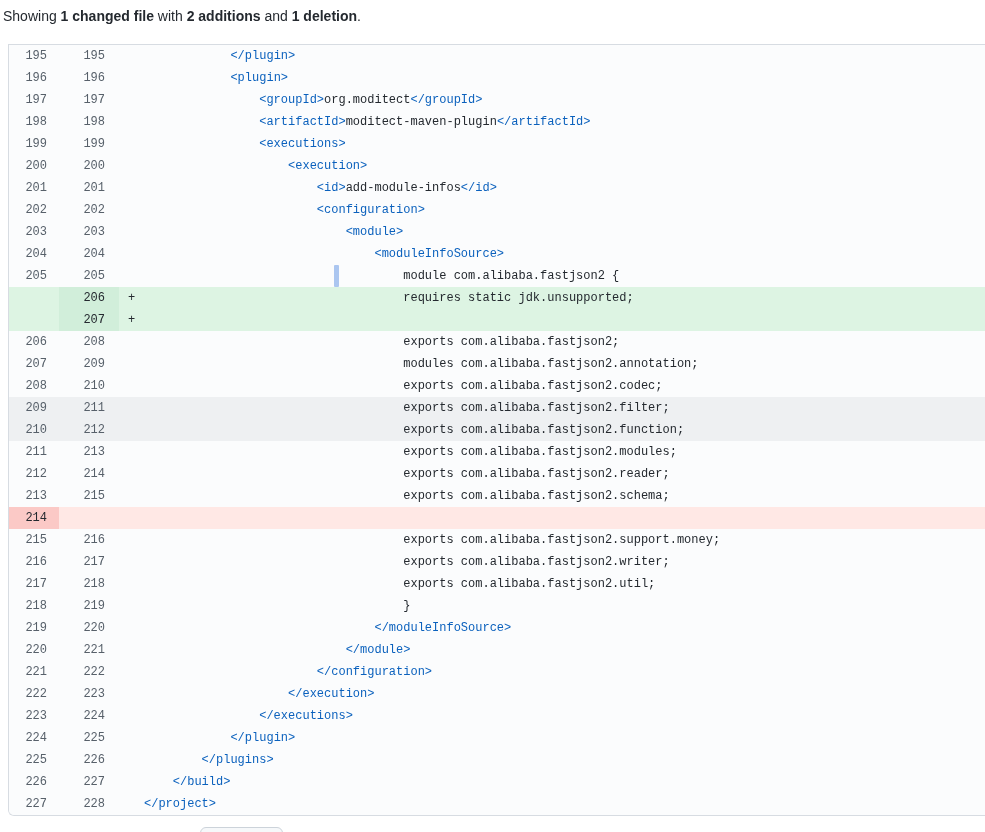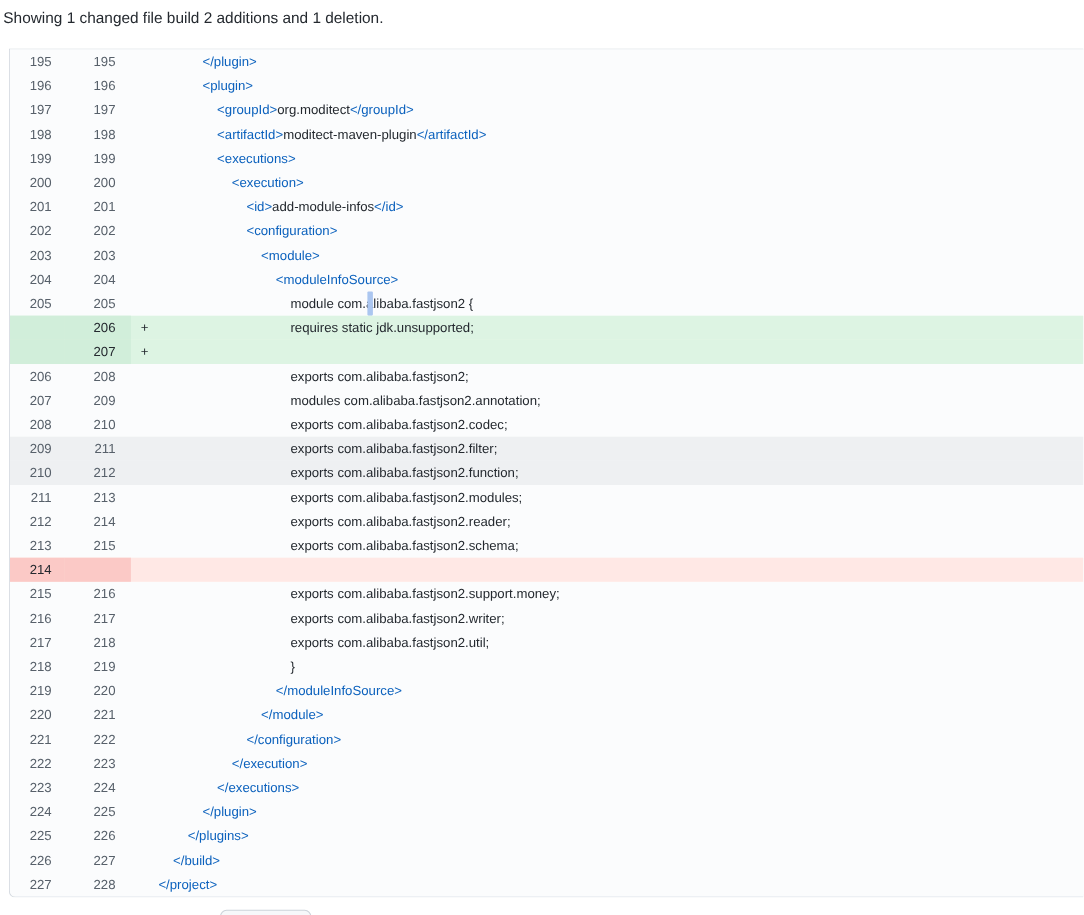--- a/index.html
+++ b/index.html
@@ -12,42 +12,43 @@
     font-family: "Liberation Sans", sans-serif;
   }
   #summary {
     position: absolute;
     top: 6px;
     left: 3px;
     font-size: 14px;
     color: var(--text-color);
     line-height: 20px;
   }
-  #summary .b { font-weight: 400; }
+  #summary .b { font-weight: 700; }
   #diff {
     position: absolute;
     top: 44px;
     left: 8px;
     right: 0;
     border-top: 1px solid var(--border-color);
     border-left: 1px solid var(--border-color);
     border-bottom: 1px solid var(--border-color);
     border-bottom-left-radius: 6px;
     background: var(--row-bg);
     overflow: hidden;
   }
   .row {
     display: flex;
     height: 22px;
     line-height: 22px;
-    font-family: Liberation Sans, sans-serif;
+    font-family: Liberation Mono, monospace;
     font-size: 12px;
     background: var(--row-bg);
     position: relative;
     white-space: pre;
+    align-items: center;
   }
   .row.shade { background: var(--hover-bg); }
   .num {
     flex: none;
     text-align: right;
     color: var(--num-color);
     cursor: pointer;
     user-select: none;
   }
   .num.n1 { width: 38px; padding-right: 12px; }
@@ -78,21 +79,21 @@
     width: 81px;
     height: 12px;
     background: #f6f8fa;
     border: 1px solid #ccd3da;
     border-radius: 6px;
   }
 </style>
 </head>
 <body>
 
-<div id="summary"><span class="">Showing </span><span class="b">1 changed file</span><span class=""> build </span><span class="b">2 additions</span><span class=""> and </span><span class="b">1 deletion</span><span class="">.</span></div>
+<div id="summary"><span class="">Showing </span><span class="b">1 changed file</span><span class=""> with </span><span class="b">2 additions</span><span class=""> and </span><span class="b">1 deletion</span><span class="">.</span></div>
 
 <div id="diff">
     <div class="row ctx"><div class="num n1">195</div><div class="num n2">195</div><div class="code"><span class="sign"></span>            <span class="tag">&lt;/plugin&gt;</span></div></div>
     <div class="row ctx"><div class="num n1">196</div><div class="num n2">196</div><div class="code"><span class="sign"></span>            <span class="tag">&lt;plugin&gt;</span></div></div>
     <div class="row ctx"><div class="num n1">197</div><div class="num n2">197</div><div class="code"><span class="sign"></span>                <span class="tag">&lt;groupId&gt;</span><span>org.moditect</span><span class="tag">&lt;/groupId&gt;</span></div></div>
     <div class="row ctx"><div class="num n1">198</div><div class="num n2">198</div><div class="code"><span class="sign"></span>                <span class="tag">&lt;artifactId&gt;</span><span>moditect-maven-plugin</span><span class="tag">&lt;/artifactId&gt;</span></div></div>
     <div class="row ctx"><div class="num n1">199</div><div class="num n2">199</div><div class="code"><span class="sign"></span>                <span class="tag">&lt;executions&gt;</span></div></div>
     <div class="row ctx"><div class="num n1">200</div><div class="num n2">200</div><div class="code"><span class="sign"></span>                    <span class="tag">&lt;execution&gt;</span></div></div>
     <div class="row ctx"><div class="num n1">201</div><div class="num n2">201</div><div class="code"><span class="sign"></span>                        <span class="tag">&lt;id&gt;</span><span>add-module-infos</span><span class="tag">&lt;/id&gt;</span></div></div>
     <div class="row ctx"><div class="num n1">202</div><div class="num n2">202</div><div class="code"><span class="sign"></span>                        <span class="tag">&lt;configuration&gt;</span></div></div>

